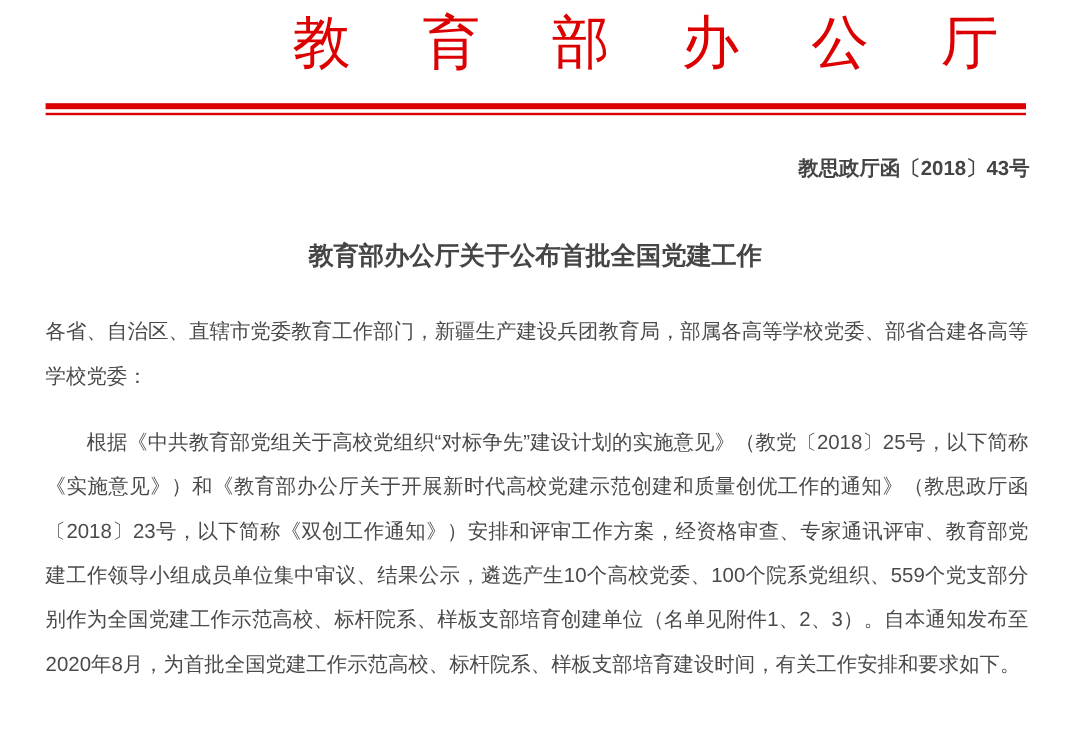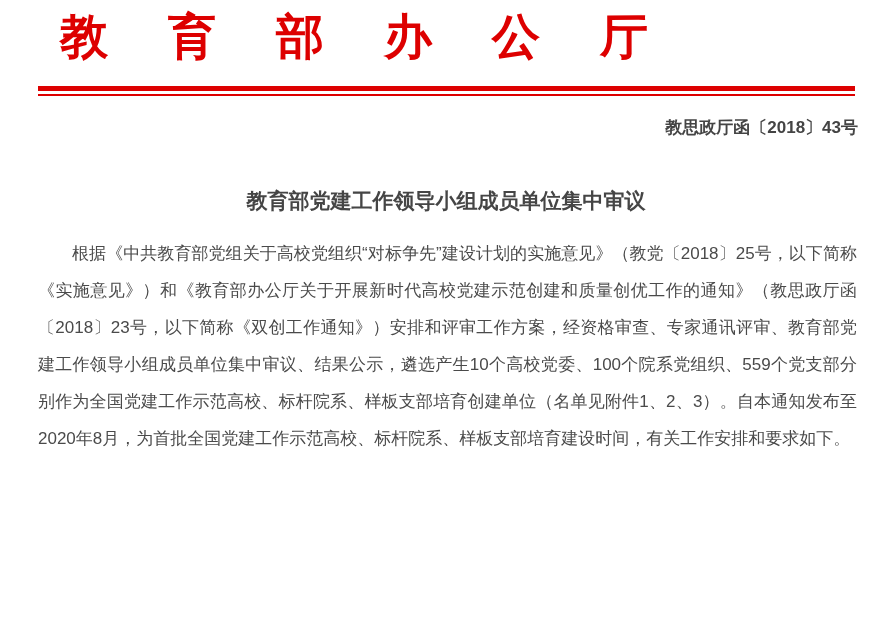--- a/index.html
+++ b/index.html
@@ -14,38 +14,38 @@
   }
   .page {
     position: relative;
     width: 892px;
     height: 625px;
     background: #ffffff;
   }
   
   .letterhead {
     margin-top: 8px;
-    text-align: left;
+    text-align: right;
     color: #dd0000;
     font-family: "Liberation Serif", serif;
-    font-weight: 700;
+    font-weight: 400;
     font-size: 48px;
     line-height: 58px;
     letter-spacing: 1.25em;
     text-indent: 1.25em; 
     white-space: nowrap;
   }
   
   .rule { margin: 20px 37px 0 38px; }
   .rule .thick { height: 5px; background: #dd0000; }
   .rule .gap   { height: 3px; background: transparent; }
   .rule .thin  { height: 2px; background: #dd0000; }
   
   .doc-number {
-    margin: 23px 34px 0 38px;
+    margin: 36px 34px 0 38px;
     text-align: right;
     font-size: 17px;
     line-height: 18px;
     font-weight: 700;
     color: #444444;
   }
   
   .notice-title {
     margin-top: 48px;
     text-align: center;
@@ -81,19 +81,20 @@
 
   <div class="rule">
     <div class="thick"></div>
     <div class="gap"></div>
     <div class="thin"></div>
   </div>
 
   <div class="doc-number">教思政厅函〔2018〕43号</div>
 
   <div class="notice-title">
-    <div>教育部党建工作领导小组成员单位集中审议</div>
+    <div>教育部办公厅关于公布首批全国党建工作</div>
   </div>
 
+  <div class="salutation">各省、自治区、直辖市党委教育工作部门，新疆生产建设兵团教育局，部属各高等学校党委、部省合建各高等学校党委：</div>
 
   <div class="body-paragraph">根据《中共教育部党组关于高校党组织“对标争先”建设计划的实施意见》（教党〔2018〕25号，以下简称《实施意见》）和《教育部办公厅关于开展新时代高校党建示范创建和质量创优工作的通知》（教思政厅函〔2018〕23号，以下简称《双创工作通知》）安排和评审工作方案，经资格审查、专家通讯评审、教育部党建工作领导小组成员单位集中审议、结果公示，遴选产生10个高校党委、100个院系党组织、559个党支部分别作为全国党建工作示范高校、标杆院系、样板支部培育创建单位（名单见附件1、2、3）。自本通知发布至2020年8月，为首批全国党建工作示范高校、标杆院系、样板支部培育建设时间，有关工作安排和要求如下。</div>
 
 </div>
 
 </body></html>

